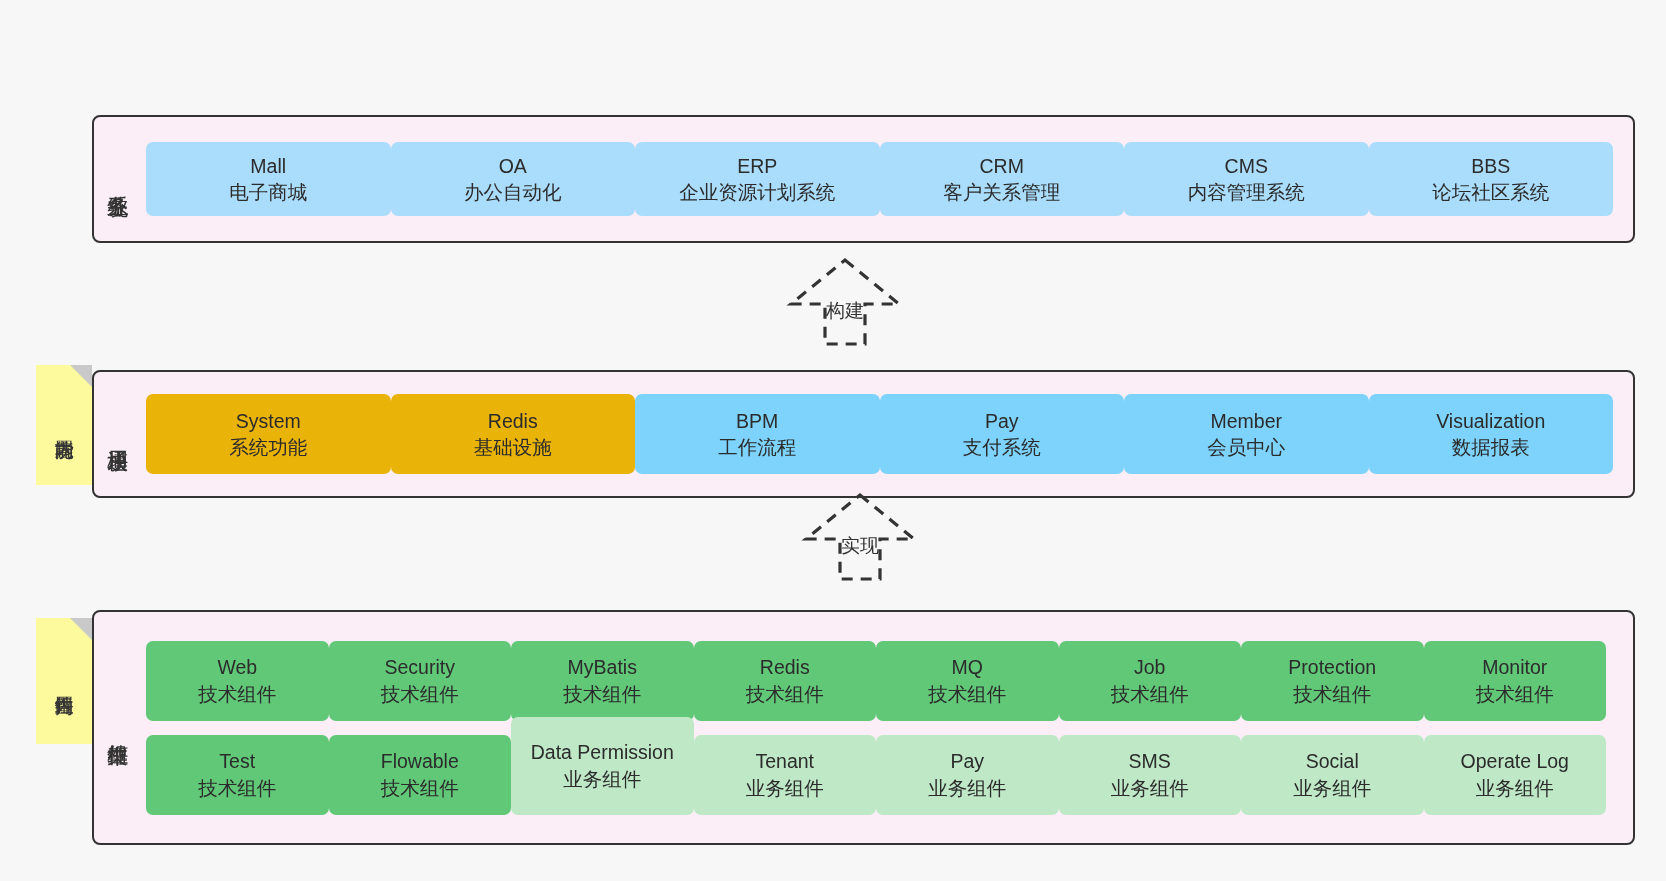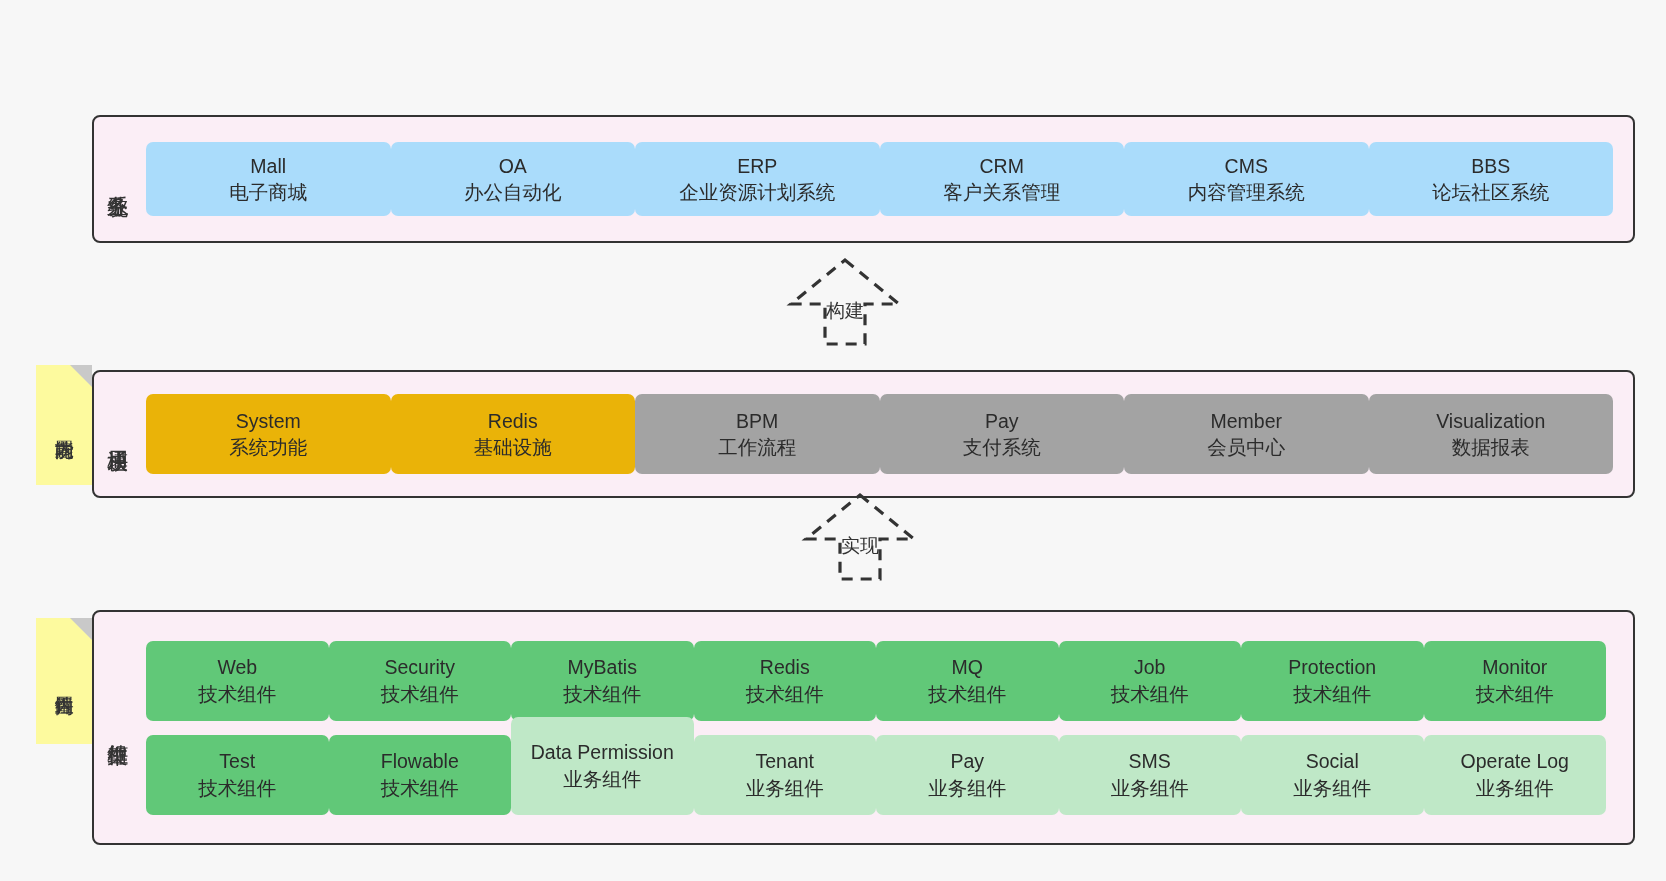--- a/index.html
+++ b/index.html
@@ -66,21 +66,21 @@
     line-height: 1.34;
     color: #2b2b2b;
     padding: 8px 4px;
     min-height: 74px;
   }
   .card .en { display: block; }
   .card .cn { display: block; }
 
   .c-blue      { background: #aadcfb; }
   .c-red       { background: #eab308; }
-  .c-pink      { background: #a3a3a3; }
+  .c-pink      { background: #7dd3fc; }
   .c-green     { background: #61c878; }
   .c-lightgrn  { background: #bfe8c7; }
 
   
   #layer-business { left: 92px;  top: 115px; width: 1543px; height: 128px; }
   #layer-business .layer-body { padding: 10px 20px 10px 4px; }
   #layer-business .card { min-height: 74px; }
 
   #layer-modules  { left: 92px;  top: 370px; width: 1543px; height: 128px; }
   #layer-modules .layer-body { padding: 10px 20px 10px 4px; }

